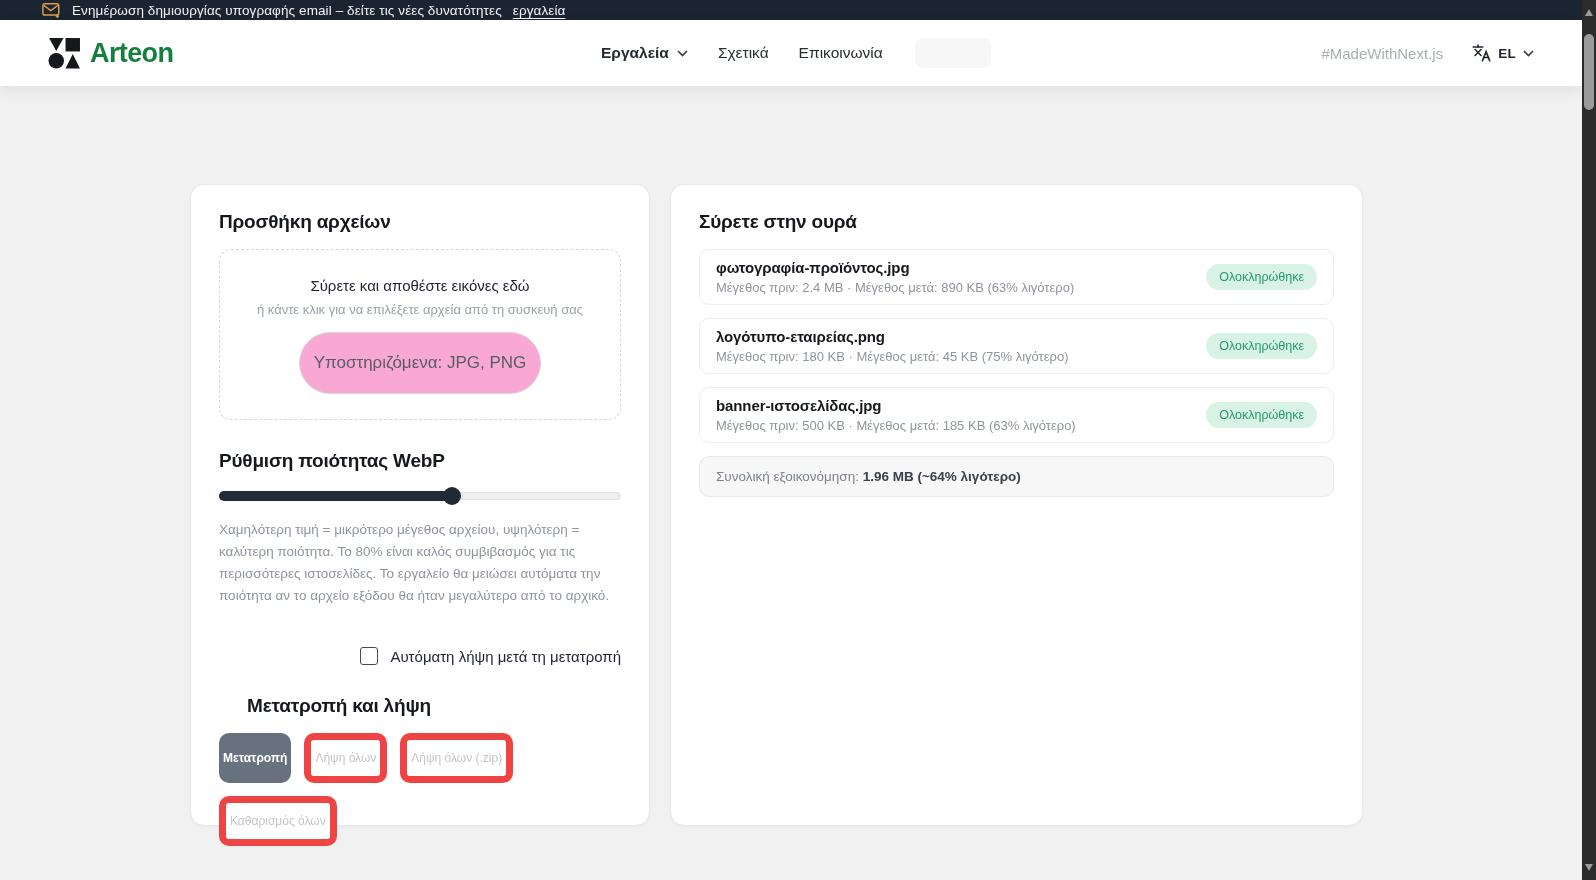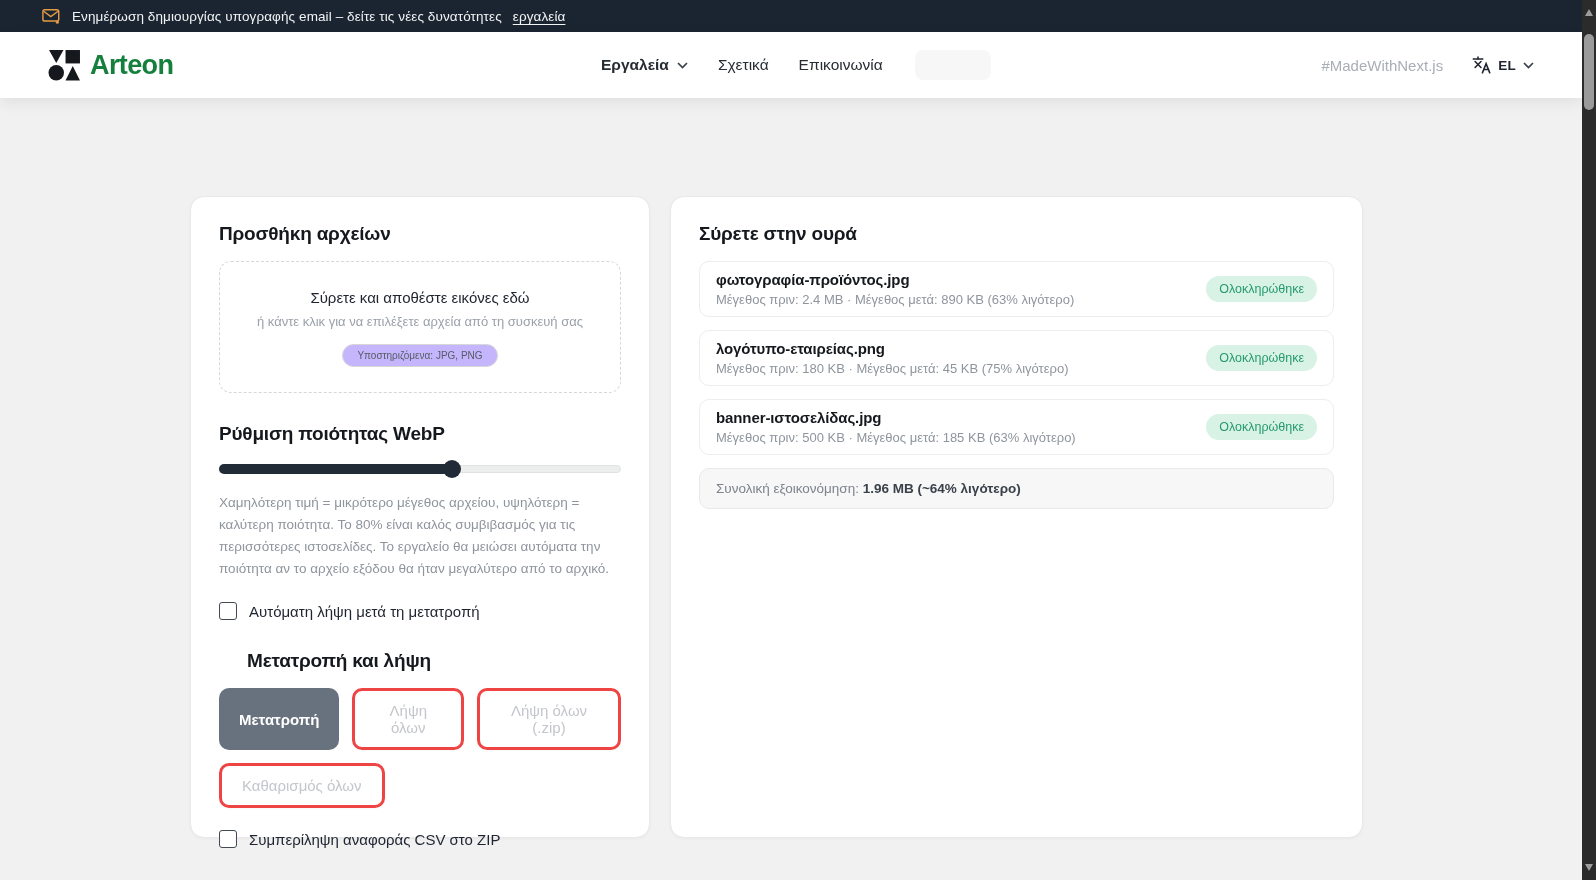--- a/index.html
+++ b/index.html
@@ -6,21 +6,21 @@
   html,body { margin:0; padding:0; }
   body {
     width:1596px; height:880px; overflow:hidden; position:relative;
     font-family:"Liberation Sans", sans-serif;
     background: var(--page-bg, #f1f1f2);
   }
   .page { width:1582px; }
 
   
   .banner {
-    height:32px; background: var(--banner-bg, #1b2531);
+    height:20px; background: var(--banner-bg, #1b2531);
     display:flex; align-items:center; gap:11px; padding-left:42px;
   }
   .banner-text { font-size:13.5px; color:#f2f3f5; letter-spacing:.1px; }
   .banner-link { color:#f2f3f5; text-decoration:underline; text-underline-offset:3px; cursor:pointer; }
 
   
   .header {
     height:66px; background:#fff; position:relative; z-index:3;
     display:flex; align-items:center; padding:0 48px;
     box-shadow:0 5px 14px rgba(0,0,0,.07);
@@ -48,42 +48,42 @@
   .card-title { font-size:19px; font-weight:700; color:#15181c; margin:0 0 16px; letter-spacing:-.2px; }
 
   
   .dropzone {
     border:1.5px dashed #d7d7d8; border-radius:12px; text-align:center;
     padding:27px 16px 25px; cursor:pointer;
   }
   .dz-line1 { font-size:15px; color:#1f2430; margin-bottom:8px; }
   .dz-line2 { font-size:13px; color:#9aa1a9; margin-bottom:15px; }
   .dz-pill {
-    display:inline-block; font-size:10px; color:#565c64; background:#c4b5fd;
-    border:1px solid #d7d7d8; border-radius:999px; padding:5px 14px;
+    display:inline-block; font-size:17px; color:#565c64; background:#f9a8d4;
+    border:1px solid #d7d7d8; border-radius:999px; padding:20px 14px;
   }
 
   
   .section-gap { margin-top:30px; }
   .slider { position:relative; height:17px; margin-top:15px; cursor:pointer; }
   .slider-track { position:absolute; top:5px; left:0; right:0; height:8px; background:#eceded; border:1px solid #e2e2e3; border-radius:99px; }
   .slider-fill { position:absolute; top:4px; left:0; height:10px; width:58%; background:var(--slider-fill,#212b38); border-radius:99px; }
   .slider-thumb { position:absolute; top:0; left:calc(58% - 9px); width:18px; height:18px; border-radius:50%; background:var(--slider-fill,#212b38); }
   .quality-desc { margin-top:15px; font-size:13.5px; color:#8f959d; line-height:1.63; }
 
   
-  .check-row { display:flex; align-items:center; gap:12px; margin-top:22px; }
+  .check-row { display:flex; align-items:center; gap:12px; margin-top:40px;justify-content:flex-end; }
   .checkbox { width:18px; height:18px; flex:0 0 18px; border:1.6px solid #434a54; border-radius:3px; background:#fff; cursor:pointer; }
   .check-label { font-size:15px; color:#1f2430; }
 
   
   .btn-row { display:flex; gap:13px; margin-top:16px; }
-  .btn { font-size:15px; border-radius:10px; padding:11px 20px; cursor:pointer; font-family:inherit; }
+  .btn { font-size:12px; border-radius:10px; padding:11px 4px; cursor:pointer; font-family:inherit; }
   .btn-primary { background:var(--primary-button-bg,#68727f); border:none; color:#fff; font-weight:600; }
-  .btn-secondary { background:#fff; border:3px solid #ef4444; color:#c3c6cb; box-shadow:0 1px 2px rgba(0,0,0,.03); }
+  .btn-secondary { background:#fff; border:7px solid #ef4444; color:#c3c6cb; box-shadow:0 1px 2px rgba(0,0,0,.03); }
   .btn-ghost { background:transparent; border:none; color:#c3c6cb; padding:11px 14px; }
   .btn-row2 { margin-top:13px; }
   .copy-row { margin-top:22px; margin-left:2px; }
 
   
   .file-row {
     display:flex; align-items:center; justify-content:space-between;
     border:1px solid #ededee; border-radius:10px; padding:9px 16px; margin-bottom:13px;
     min-height:48px;
   }

